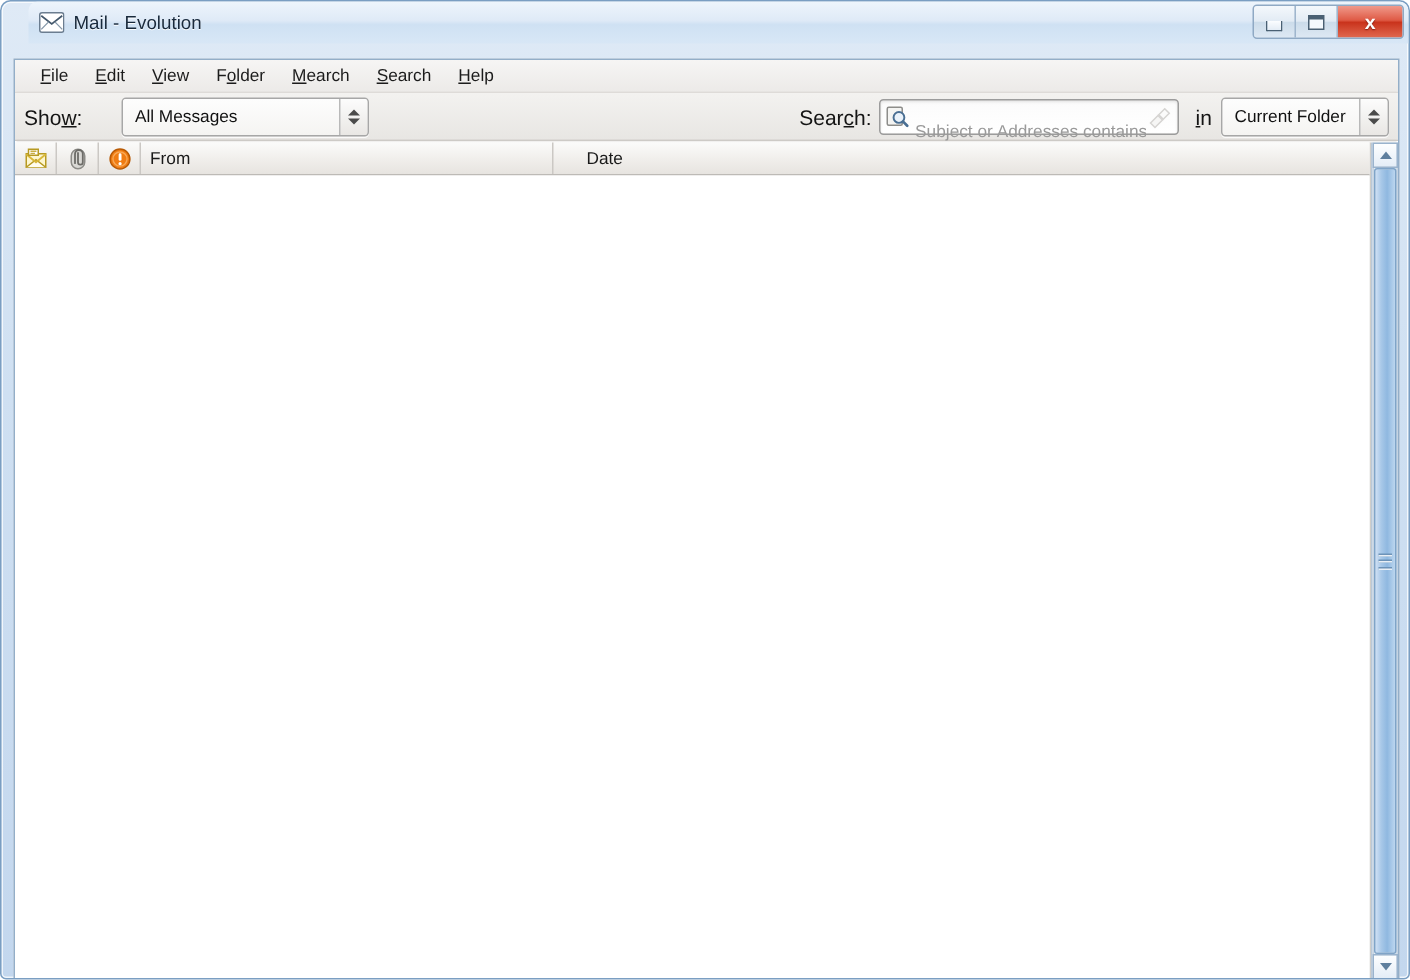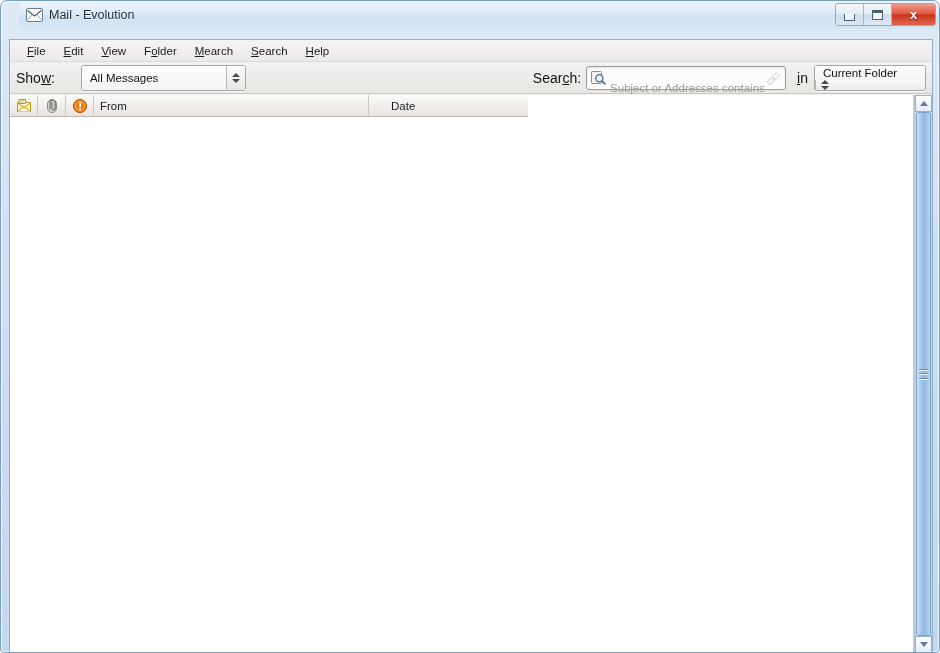--- a/index.html
+++ b/index.html
@@ -219,37 +219,37 @@
     color: #9a9a9a;
     white-space: nowrap;
     overflow: hidden;
     padding-left: 4px;
     margin-top: 20px;
   }
   .icon-find { width: 16px; height: 16px; flex: 0 0 auto; display: block; }
   .icon-clear { width: 18px; height: 16px; flex: 0 0 auto; display: block; opacity: .55; }
 
   #in-label { margin: 0 6px 0 11px; }
-  #scope-combo { width: 110px; flex-direction: column; }
+  #scope-combo { width: 110px; }
   #scope-combo .combo-value { flex: 1 1 auto; }
 
   
   #list-area {
     position: absolute;
     left: 0;
     top: 55px;
     right: 0;
     bottom: 0;
     display: flex;
     background: #ffffff;
   }
   #list-main {
     flex: 1 1 auto;
     display: flex;
-    flex-direction: row;
+    flex-direction: column;
     min-width: 0;
     border-right: 1px solid #cfcdc9;
   }
   #col-headers {
     display: flex;
     height: 22px;
     background: linear-gradient(to bottom, #fbfbfa 0%, #f1efec 50%, #e7e4e0 100%);
     border-bottom: 1px solid #bdbab6;
     box-sizing: border-box;
   }

